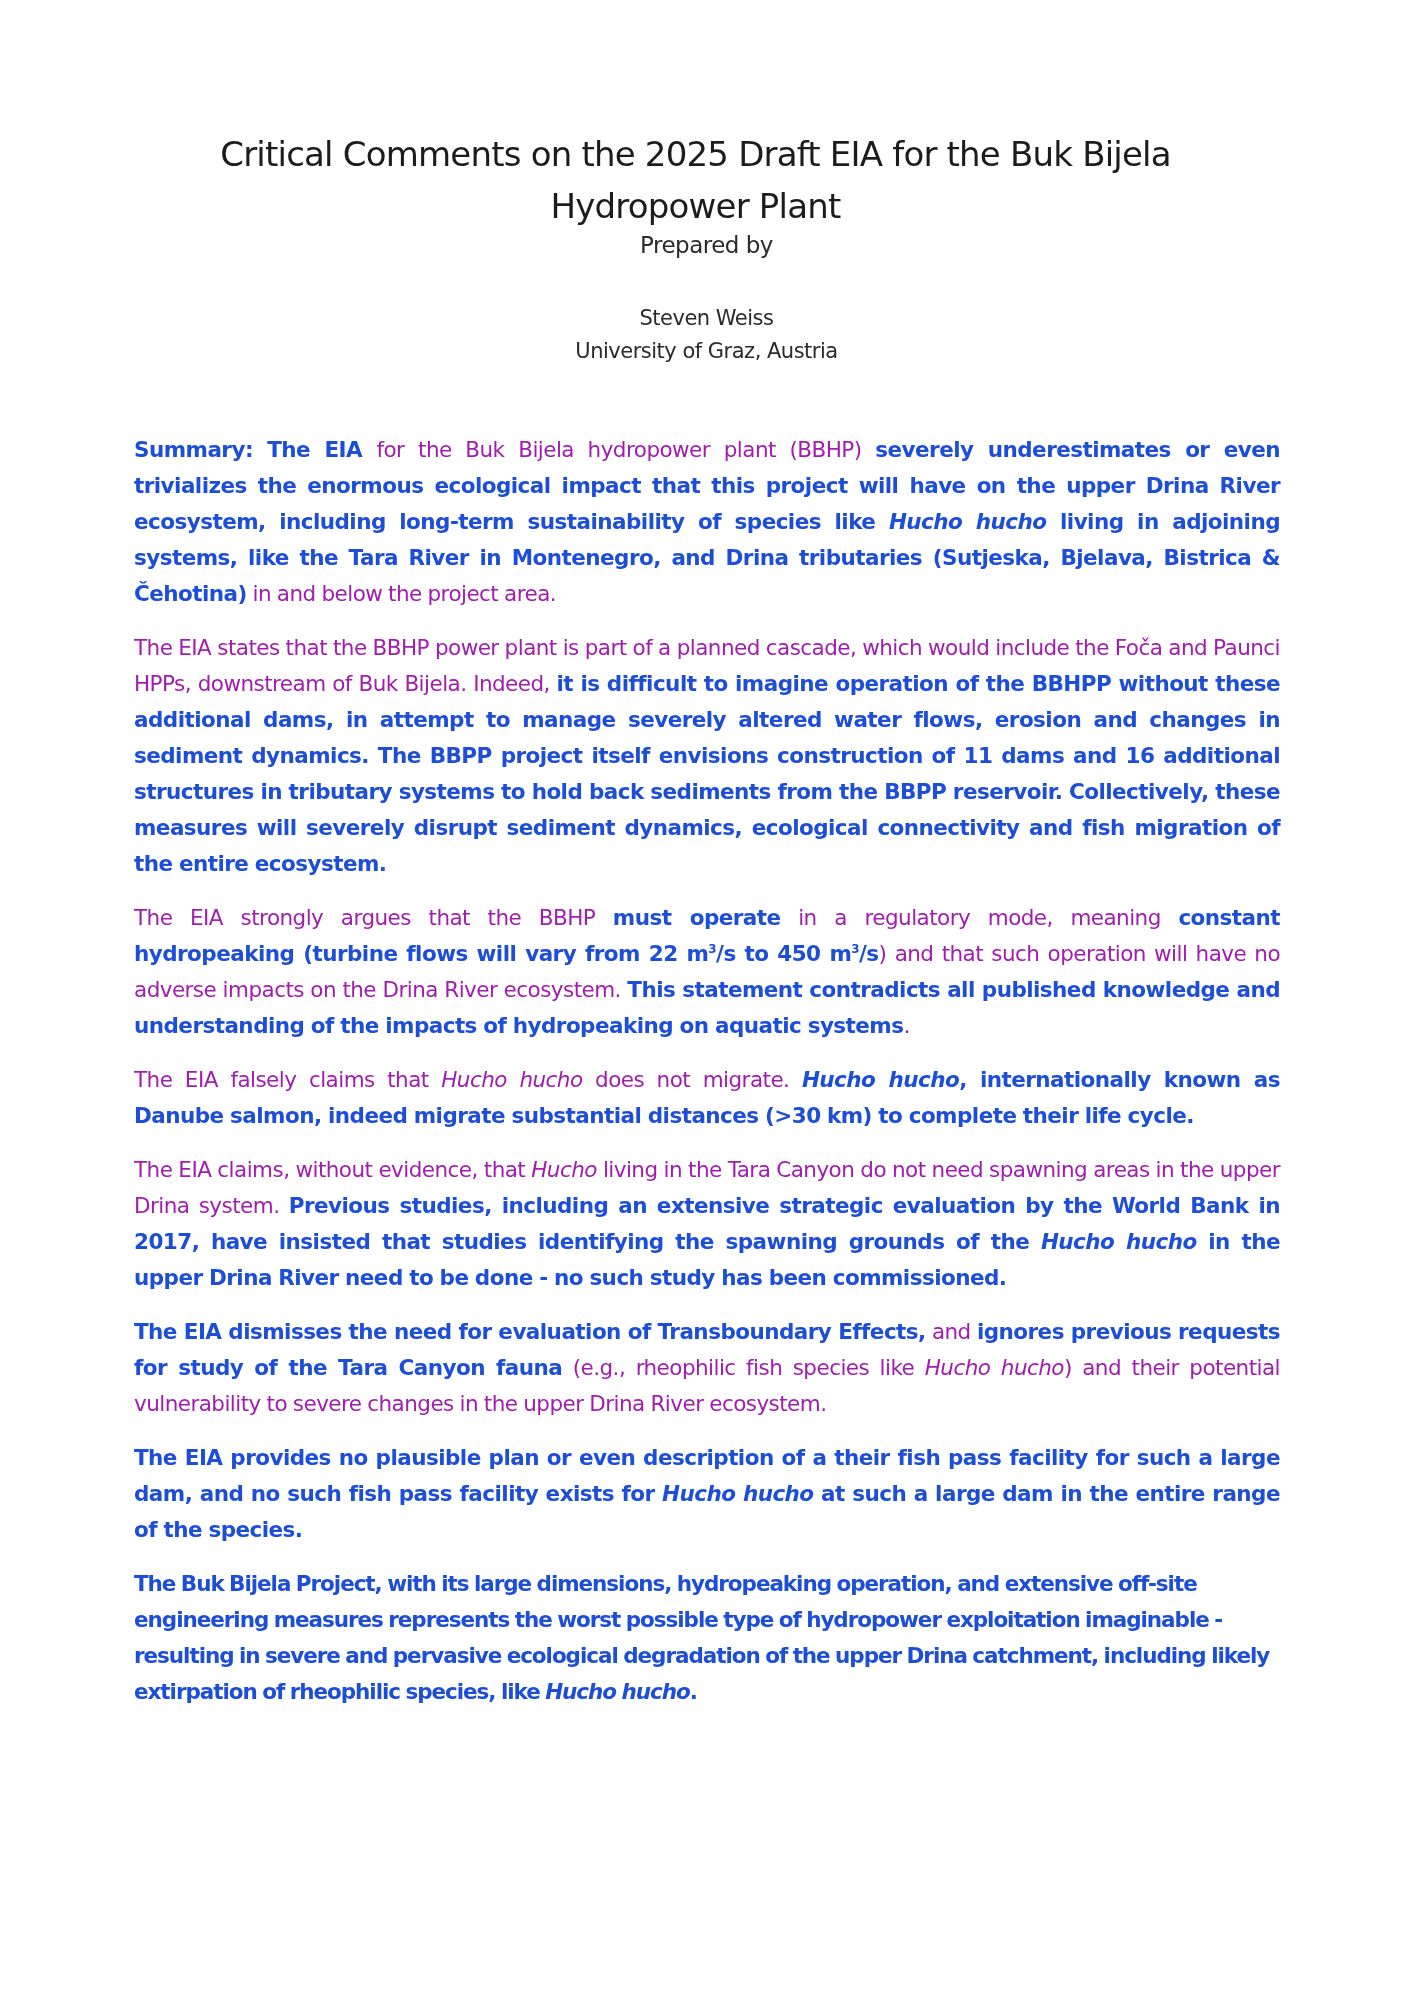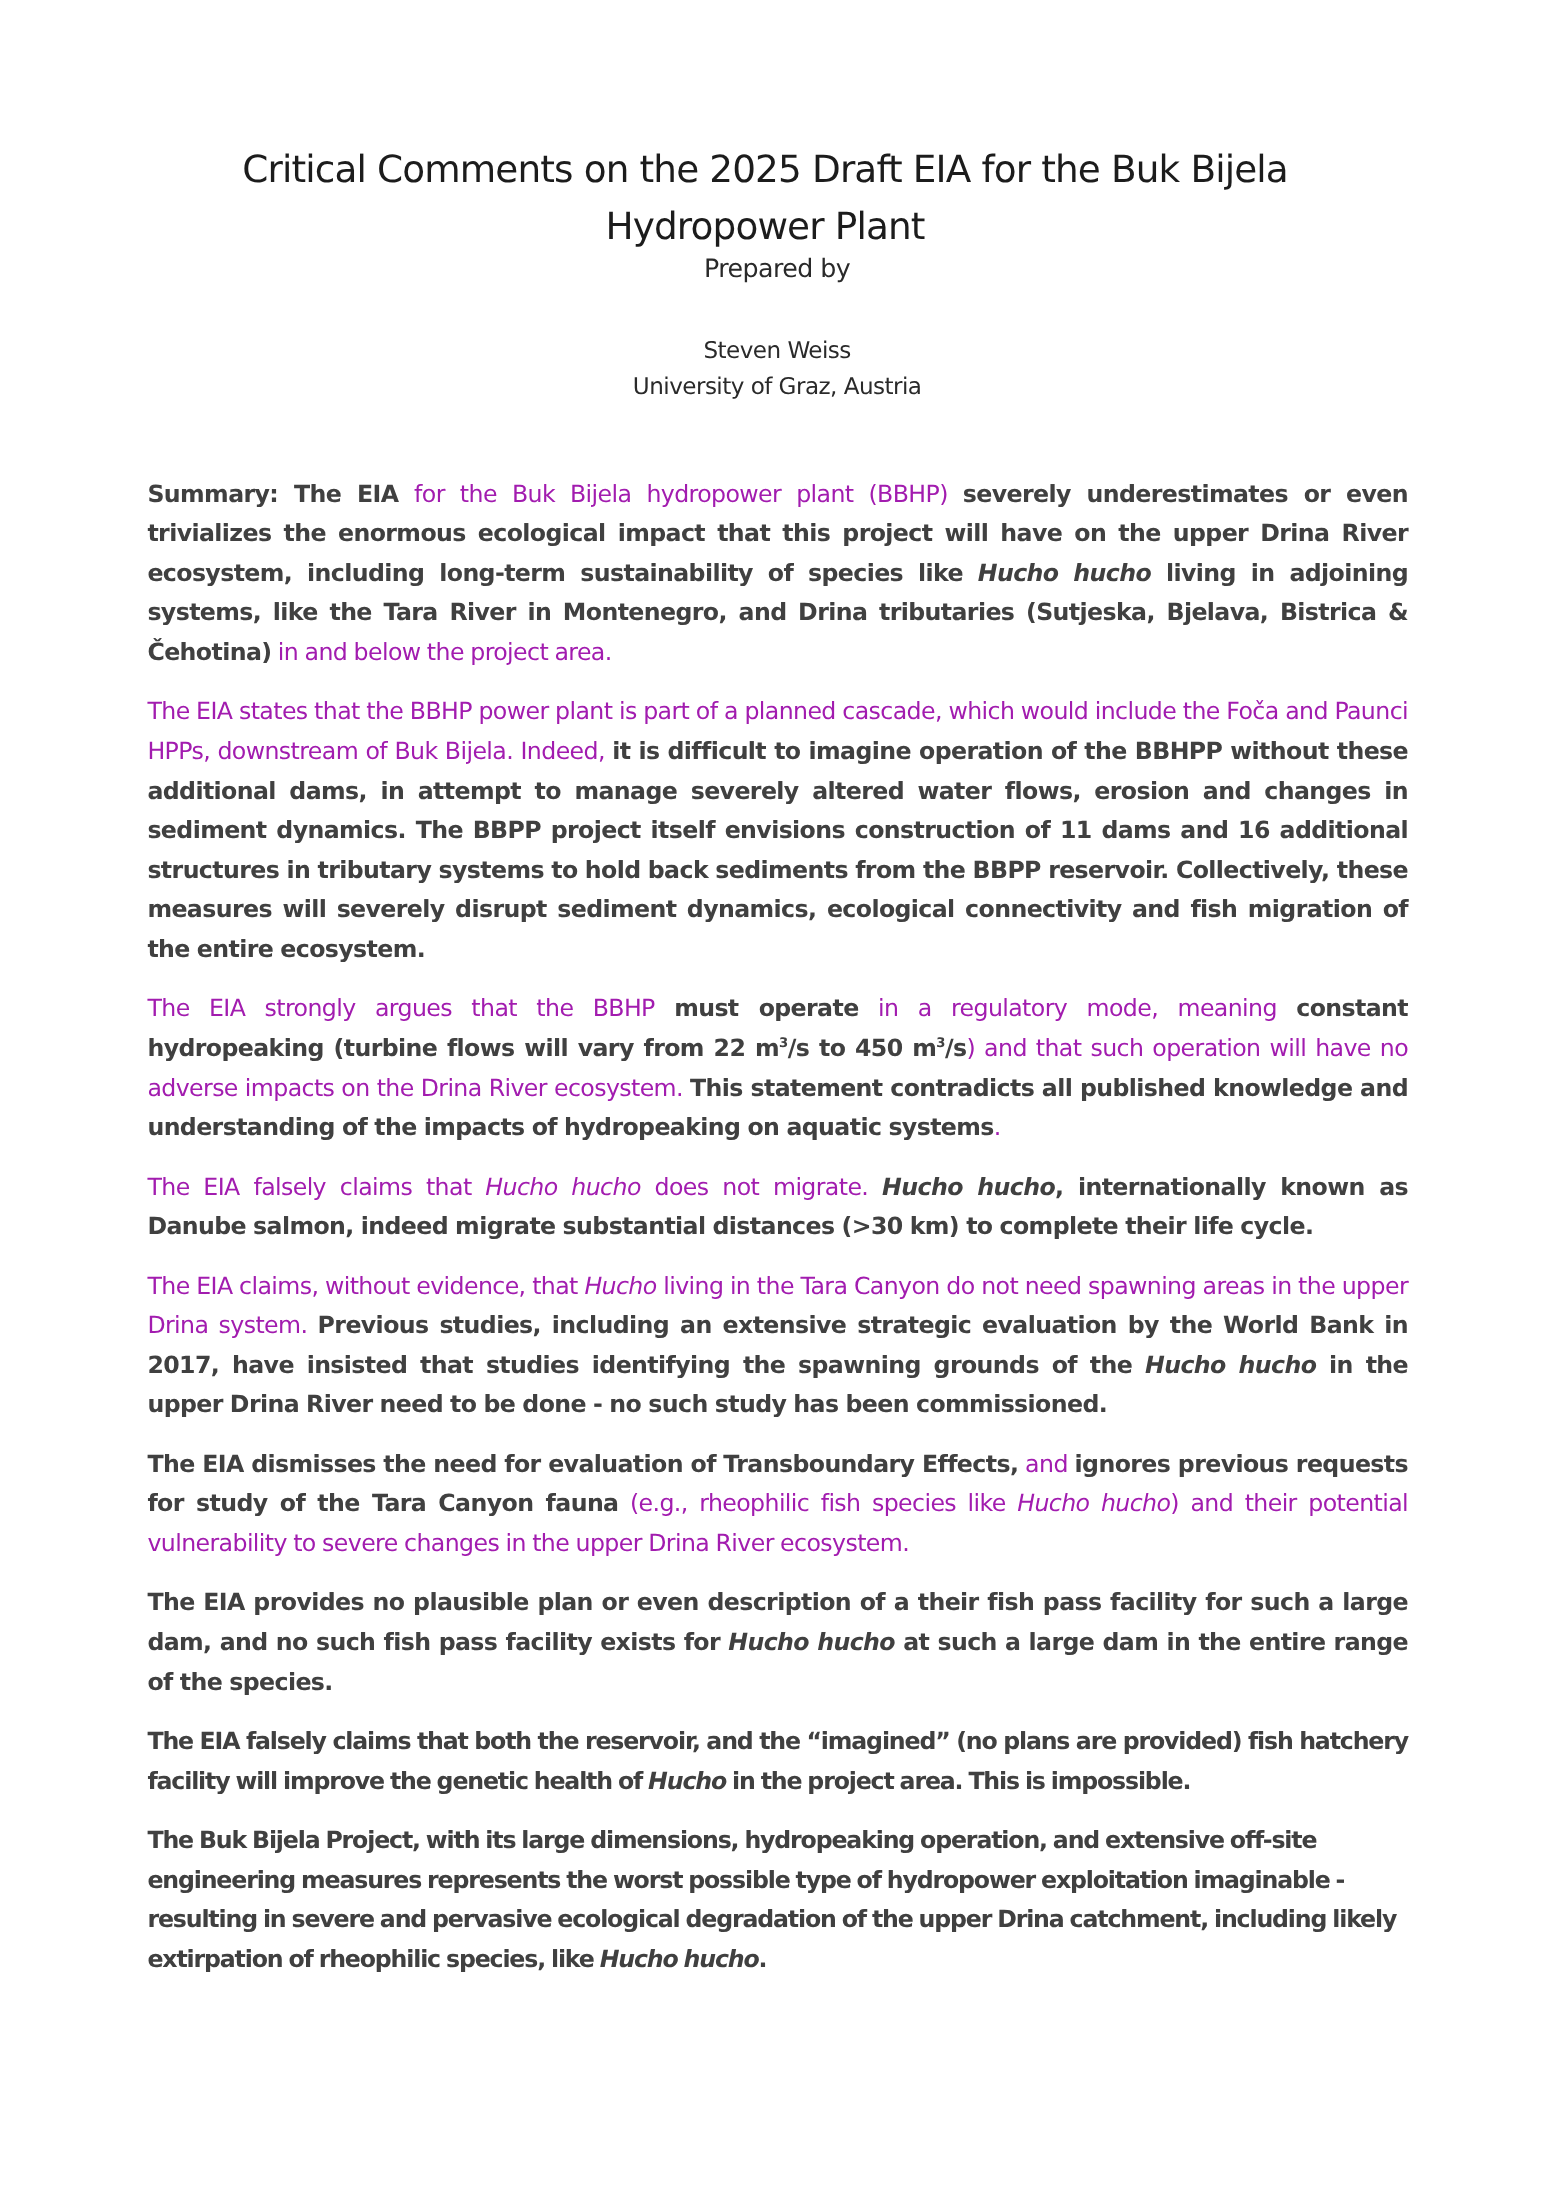--- a/index.html
+++ b/index.html
@@ -64,21 +64,21 @@
     .para {
       margin: 0 0 18px 0;
       font-size: 21.5px;
       line-height: 36px;
       text-align: justify;
       letter-spacing: -0.55px;
       word-spacing: -0.5px;
     }
     .para.left { text-align: left; }
     .para.tight { letter-spacing: -1.05px; word-spacing: -1px; }
-    .s { color: #404040; font-weight: 600; }
+    .s { color: #1d4ed8; font-weight: 600; }
     .l { color: #a21caf; font-weight: normal; }
     .i { font-style: italic; margin-top: 36px; }
     sup { font-size: 12px; line-height: 0; }
   </style>
 </head>
 <body>
 
 <div class="page">
   <h1 class="title">Critical Comments on the 2025 Draft EIA for the Buk Bijela Hydropower Plant</h1>
   <div class="prepared">Prepared by</div>
@@ -89,16 +89,15 @@
   </div>
 
   <div class="body">
     <p class="para"><span class="s">Summary</span><span class="s">: </span><span class="s">The EIA </span><span class="l">for the Buk Bijela hydropower plant (BBHP) </span><span class="s">severely underestimates or even trivializes the enormous ecological impact that this project will have on the upper Drina River ecosystem, including long-term sustainability of species like </span><span class="s i">Hucho hucho</span><span class="s"> living in adjoining systems, like the Tara River in Montenegro, and Drina tributaries (Sutjeska, Bjelava, Bistrica &amp; Čehotina)</span><span class="l"> in and below the project area.</span></p>
     <p class="para"><span class="l">The EIA states that the BBHP power plant is part of a planned cascade, which would include the Foča and Paunci HPPs, downstream of Buk Bijela. Indeed, </span><span class="s">it is difficult to imagine operation of the BBHPP without these additional dams, in attempt to manage severely altered water flows, erosion  and changes in  sediment dynamics. The  BBPP project itself  envisions construction  of 11 dams and 16 additional structures in tributary systems to hold back sediments from the BBPP reservoir. Collectively, these measures will severely disrupt sediment dynamics, ecological connectivity and fish migration of the entire ecosystem.</span></p>
     <p class="para"><span class="l">The EIA strongly argues that the BBHP </span><span class="s">must operate</span><span class="l"> in a regulatory mode, meaning </span><span class="s">constant hydropeaking (turbine flows will vary from 22 m</span><sup class="s">3</sup><span class="s">/s to 450 m</span><sup class="s">3</sup><span class="s">/s</span><span class="l">) and that such operation will have no adverse impacts on the Drina River ecosystem. </span><span class="s">This statement contradicts all published knowledge and understanding of the impacts of hydropeaking on aquatic systems</span><span class="l">.</span></p>
     <p class="para"><span class="l">The EIA falsely claims that </span><span class="l i">Hucho hucho</span><span class="l"> does not migrate. </span><span class="s i">Hucho hucho</span><span class="s">, internationally known as Danube salmon, indeed migrate substantial distances (&gt;30 km) to complete their life cycle.</span></p>
     <p class="para"><span class="l">The EIA claims, without evidence, that </span><span class="l i">Hucho</span><span class="l"> living in the Tara Canyon do not need spawning areas in the upper Drina system. </span><span class="s">Previous studies, including an extensive strategic evaluation by the World Bank in 2017, have insisted that studies identifying the spawning grounds of the </span><span class="s i">Hucho hucho</span><span class="s"> in the upper Drina River need to be done - no such study has been commissioned.</span></p>
     <p class="para"><span class="s">The EIA dismisses the need for evaluation of Transboundary Effects,</span><span class="l"> and </span><span class="s">ignores previous requests for study of the Tara Canyon fauna</span><span class="l"> (e.g., rheophilic fish species like </span><span class="l i">Hucho hucho</span><span class="l">) and their potential vulnerability to severe changes in the upper Drina River ecosystem.</span></p>
     <p class="para"><span class="s">The EIA provides no plausible plan or even description of a their fish pass facility for such a large dam, and no such fish pass facility exists for </span><span class="s i">Hucho hucho</span><span class="s"> at such a large dam in the entire range of the species.</span></p>
-    <p class="para tight"><span class="s">The EIA falsely claims that both the reservoir, and the “imagined” (no plans are provided) fish hatchery facility will improve the genetic health of </span><span class="s i">Hucho</span><span class="s"> in the project area.  This is impossible.</span></p>
     <p class="para left tight"><span class="s">The Buk Bijela Project, with its large dimensions, hydropeaking operation, and extensive off-site engineering measures represents the worst possible type of hydropower exploitation imaginable - resulting in severe and pervasive ecological degradation of the upper Drina catchment, including likely extirpation of rheophilic species, like </span><span class="s i">Hucho hucho</span><span class="s">.</span></p>
   </div>
 </div>
 
 </body></html>

